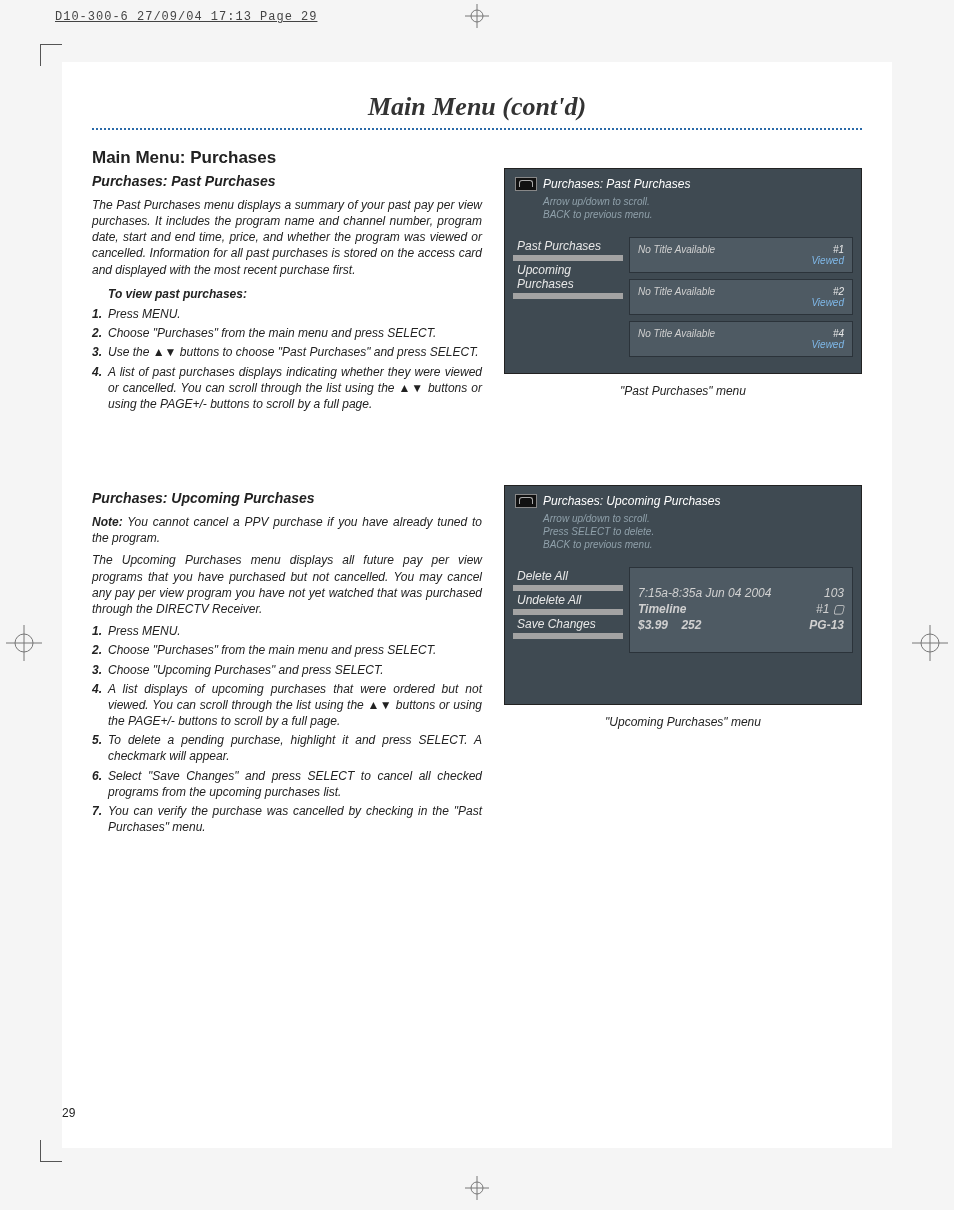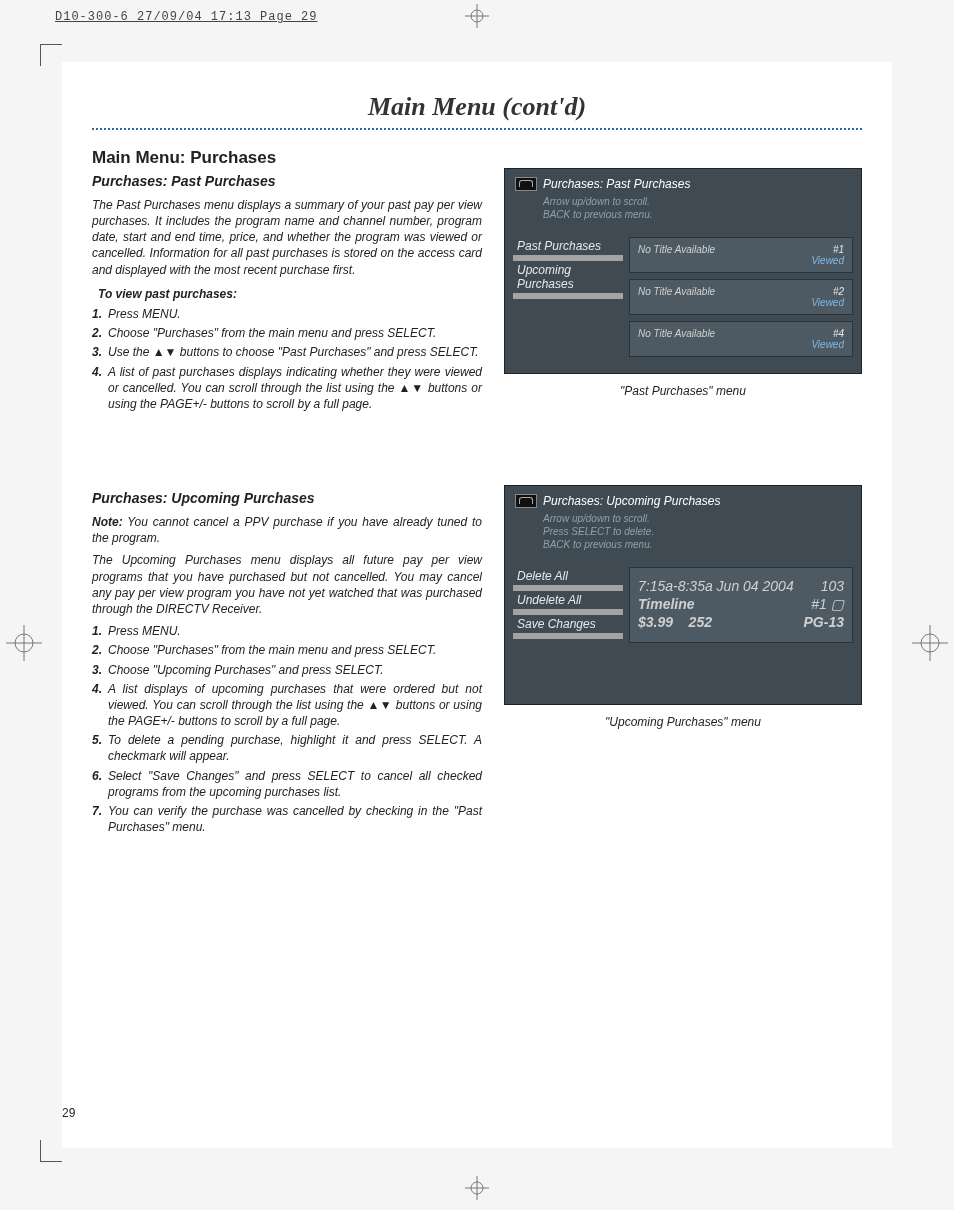--- a/index.html
+++ b/index.html
@@ -15,41 +15,41 @@
   .corner-bl { position: absolute; bottom: 48px; left: 40px; width: 22px; height: 22px; border-left: 1px solid #555; border-bottom: 1px solid #555; }
   .page { position: absolute; top: 62px; left: 62px; right: 62px; bottom: 62px; background: #fff; }
   .content { padding: 30px 30px 20px 30px; }
   .page-title { font-family: Georgia, "Times New Roman", serif; font-style: italic; font-weight: bold; font-size: 26px; text-align: center; color: #333; }
   .dotted { border: none; border-top: 2px dotted #2b6aa8; margin: 6px 0 18px 0; }
   .h2 { font-weight: bold; font-size: 17px; margin-bottom: 0; }
   .h3 { font-weight: bold; font-size: 14px; margin: 4px 0 6px 0; }
   .cols { display: flex; gap: 22px; font-style: italic; }
   .left-col { flex: 0 0 390px; font-size: 12px; line-height: 1.35; text-align: justify; }
   .left-col p { margin-bottom: 6px; }
-  .left-col .bold-line { font-weight: bold; margin: 8px 0 4px 6px; }
+  .left-col .bold-line { font-weight: bold; margin: 8px 0 4px 16px; }
   ol.steps { list-style: none; margin: 0; padding: 0; }
   ol.steps li { display: flex; margin-bottom: 3px; text-align: justify; }
   ol.steps li .num { font-weight: bold; width: 16px; flex-shrink: 0; }
   ol.steps li .txt { flex: 1; }
   .right-col { flex: 1; }
   .screenshot { background: #3f4a52; border: 1px solid #222; width: 100%; font-size: 11px; color: #d0d0d0; }
   .ss-header { padding: 8px 10px 10px 10px; }
   .ss-logo-row { display: flex; align-items: center; gap: 6px; margin-bottom: 4px; }
   .ss-logo { width: 22px; height: 14px; background: #111; border: 1px solid #888; position: relative; }
   .ss-logo::after { content:""; position:absolute; top:2px; left:3px; width:12px; height:6px; border:1px solid #aaa; border-radius: 3px 3px 0 0; border-bottom:none; }
   .ss-title { color: #fff; font-size: 12px; }
   .ss-hint { font-size: 10px; color: #8fa0aa; margin-left: 28px; line-height: 1.3; }
   .ss-body { display: flex; padding: 6px 8px 10px 8px; gap: 6px; }
   .ss-side { flex: 0 0 110px; }
   .ss-side-item { color: #e8e8e8; font-size: 12px; padding: 2px 4px; border-bottom: 6px solid #a3a3a3; }
   .ss-main { flex: 1; }
   .ss-row { background: #4e5a63; border: 1px solid #2b333a; margin-bottom: 6px; padding: 6px 8px; display: flex; justify-content: space-between; font-size: 10px; }
   .ss-row .rt { text-align: right; color: #e8e8e8; }
   .ss-row .viewed { color: #7fb8e8; display:block; }
-  .ss-upcoming { background: #4e5a63; border: 1px solid #2b333a; padding: 10px 8px; font-size: 14px; }
+  .ss-upcoming { background: #4e5a63; border: 1px solid #2b333a; padding: 18px 8px; font-size: 12px; }
   .ss-upcoming .line { display: flex; justify-content: space-between; margin-bottom: 2px; }
   .caption { text-align: center; font-size: 12px; margin-top: 10px; }
   .section2 { margin-top: 70px; }
   .page-num { position: absolute; bottom: 28px; left: 0; right: 0; text-align: left; font-size: 12px; }
 </style>
 </head>
 <body>
 
 <div class="print-slug">D10-300-6  27/09/04  17:13  Page 29</div>
 

